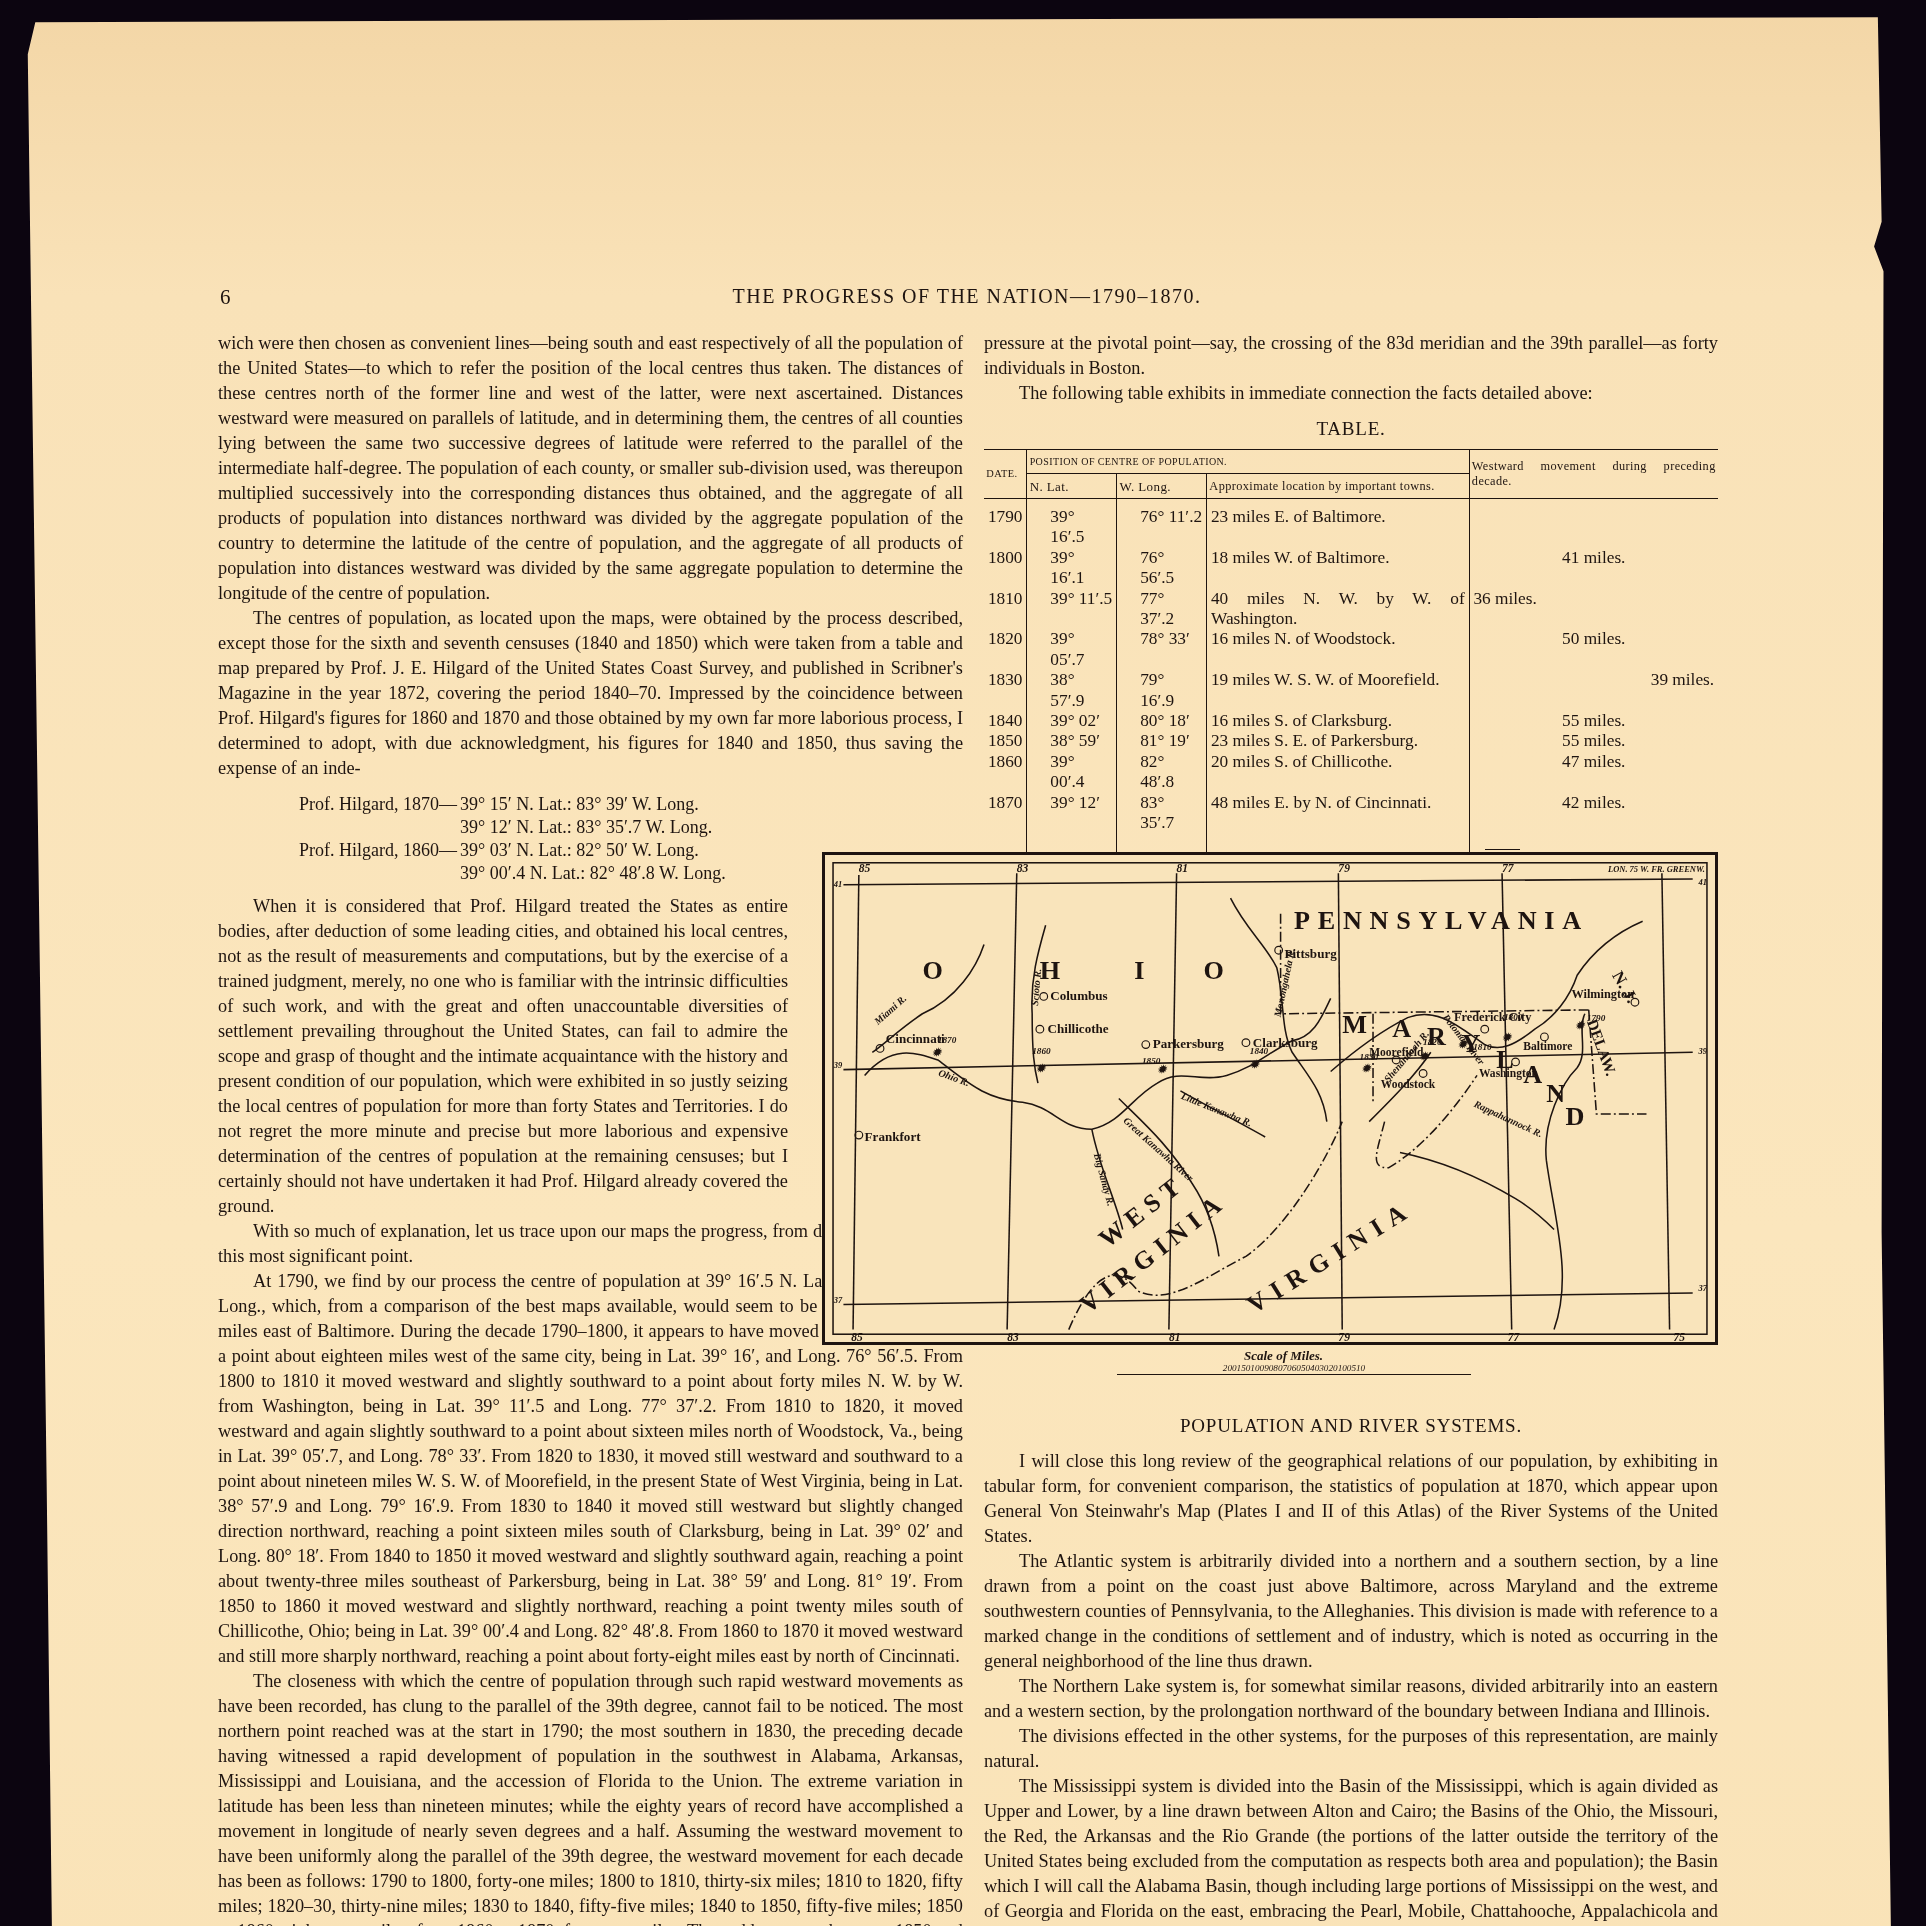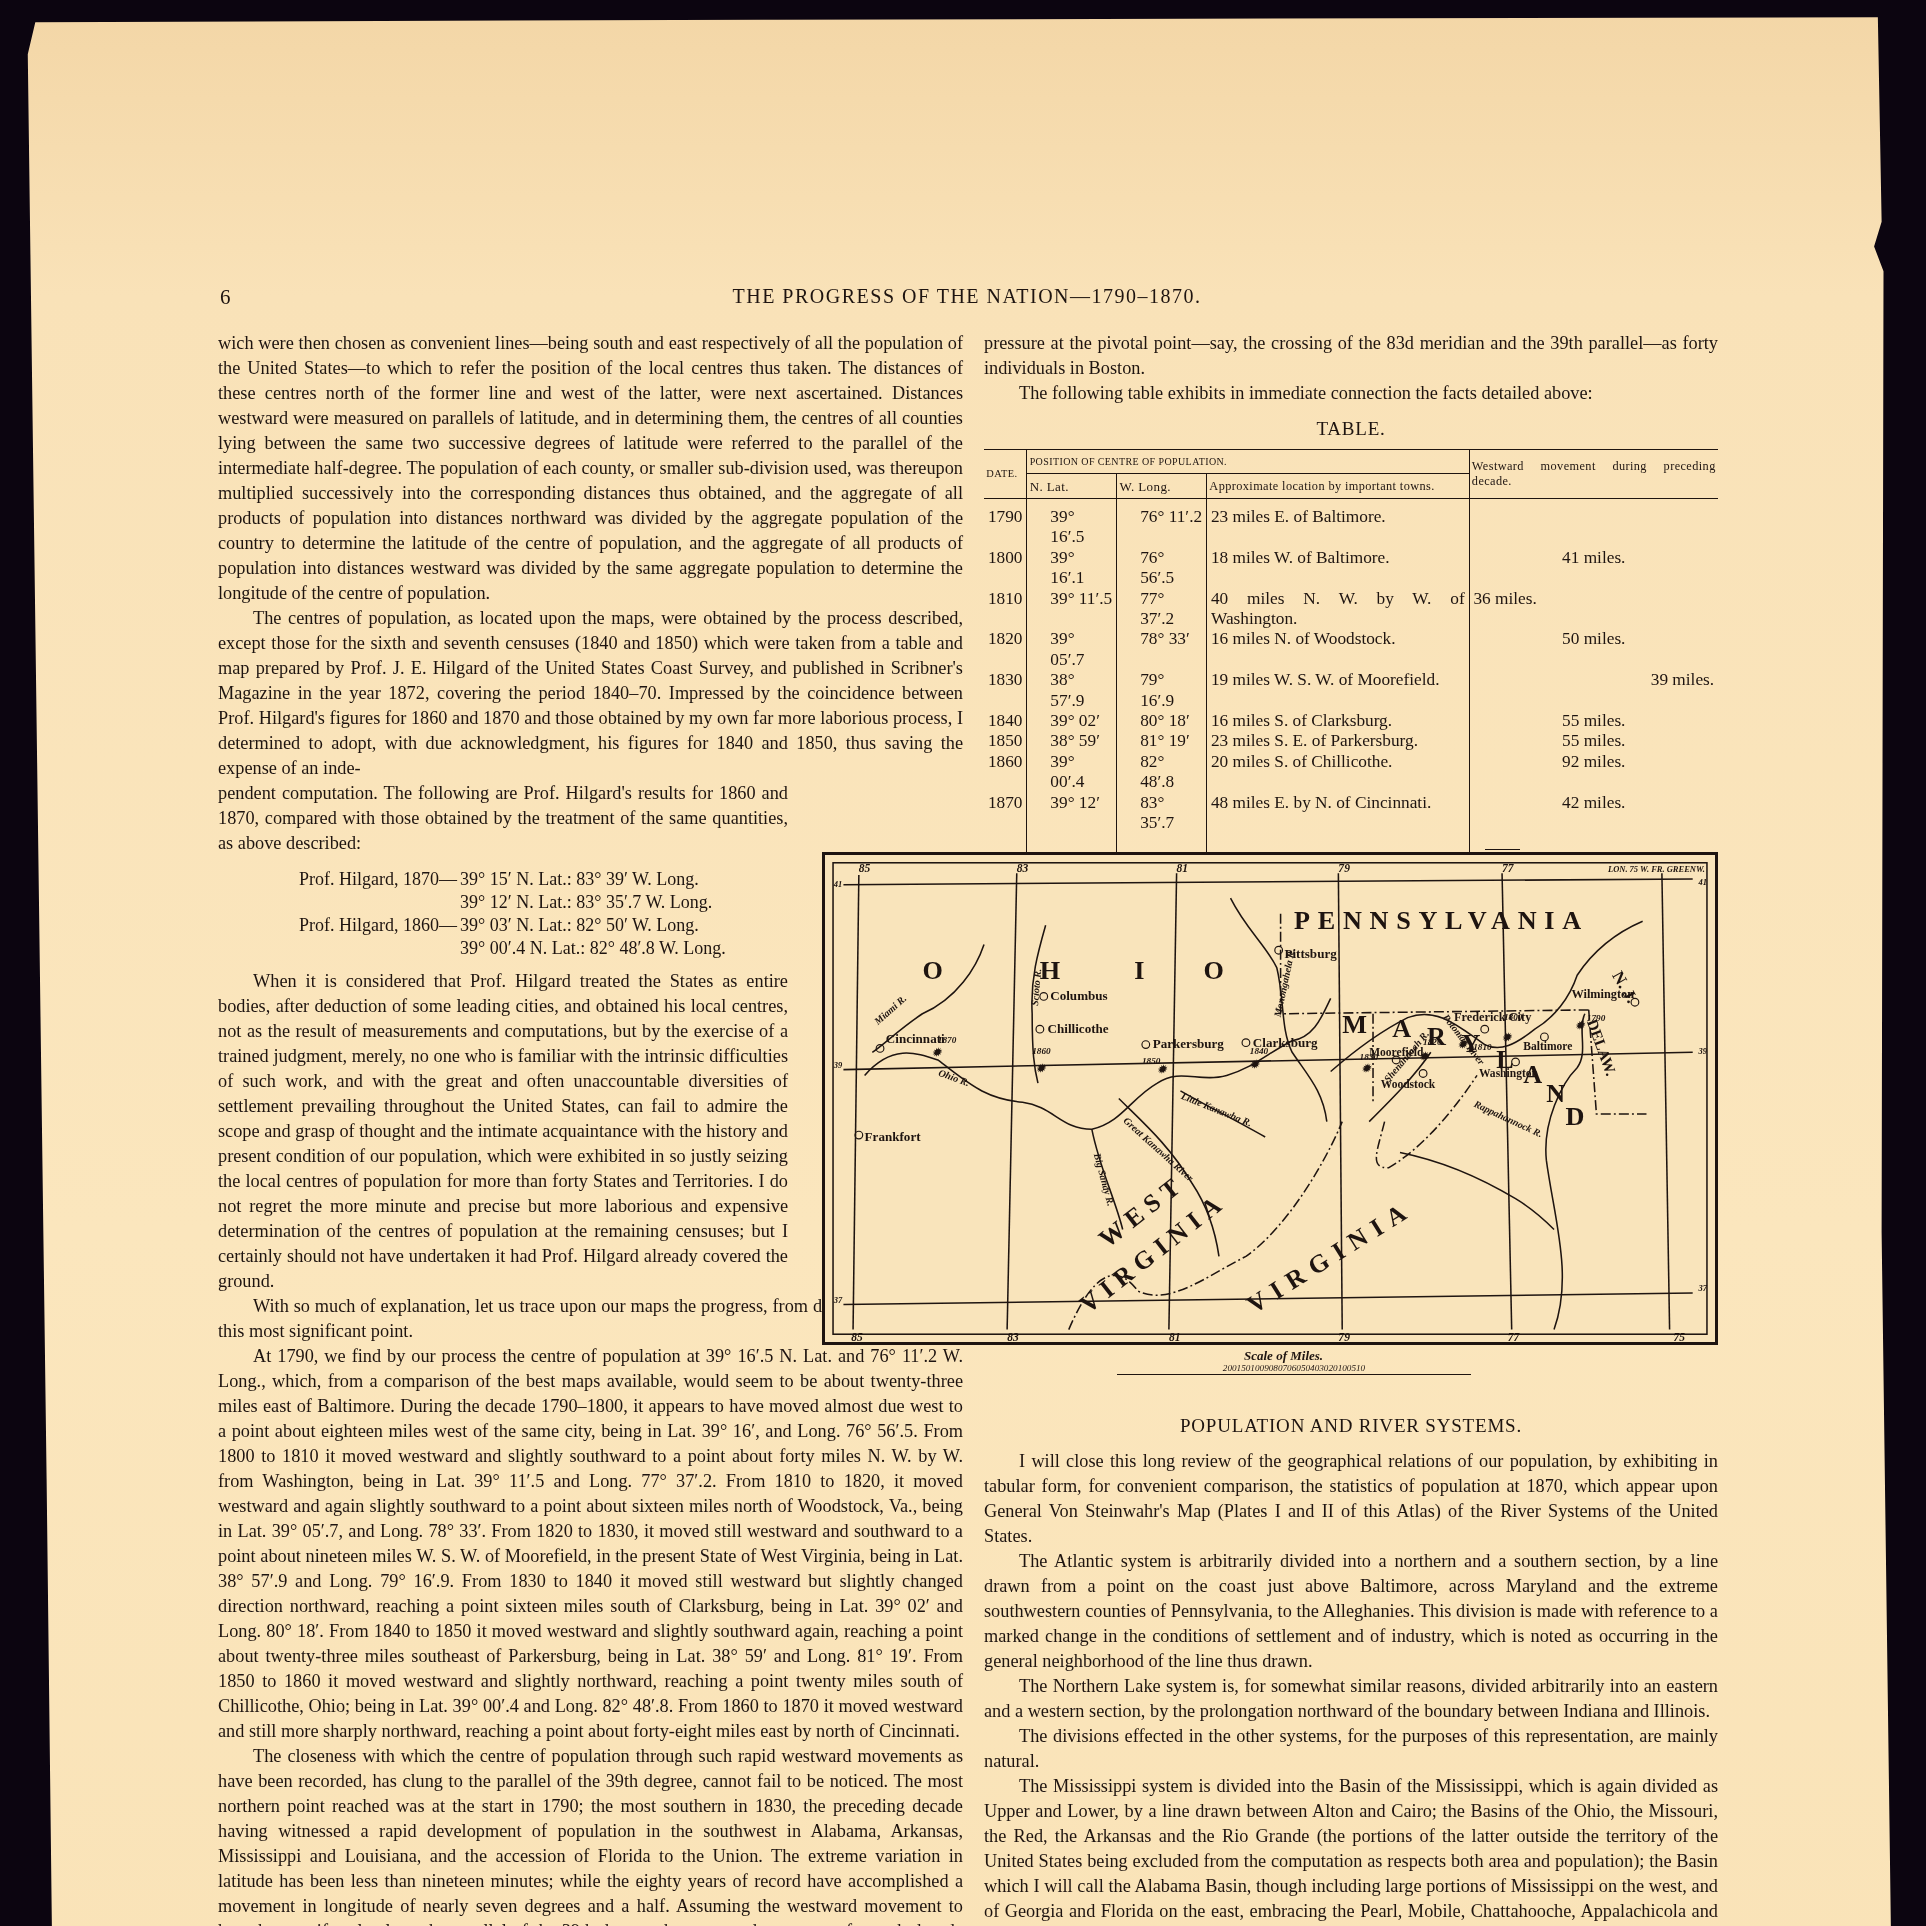--- a/index.html
+++ b/index.html
@@ -48,21 +48,20 @@
 <div class="paper"></div>
 
 <div class="running-head">
   <div class="page-number">6</div>
   <div class="running-title">THE PROGRESS OF THE NATION—1790–1870.</div>
 </div>
 
 <div class="col left-col">
   <p>wich were then chosen as convenient lines—being south and east respectively of all the population of the United States—to which to refer the position of the local centres thus taken. The distances of these centres north of the former line and west of the latter, were next ascertained. Distances westward were measured on parallels of latitude, and in determining them, the centres of all counties lying between the same two successive degrees of latitude were referred to the parallel of the intermediate half-degree. The population of each county, or smaller sub-division used, was thereupon multiplied successively into the corresponding distances thus obtained, and the aggregate of all products of population into distances northward was divided by the aggregate population of the country to determine the latitude of the centre of population, and the aggregate of all products of population into distances westward was divided by the same aggregate population to determine the longitude of the centre of population.</p>
   <p class="ind">The centres of population, as located upon the maps, were obtained by the process described, except those for the sixth and seventh censuses (1840 and 1850) which were taken from a table and map prepared by Prof. J. E. Hilgard of the United States Coast Survey, and published in Scribner's Magazine in the year 1872, covering the period 1840–70. Impressed by the coincidence between Prof. Hilgard's figures for 1860 and 1870 and those obtained by my own far more laborious process, I determined to adopt, with due acknowledgment, his figures for 1840 and 1850, thus saving the expense of an inde-</p>
-  <p class="narrow">pendent computation. The following are Prof. Hilgard's results for 1860 and 1870, compared with those obtained by the treatment of the same quantities, as above described:</p>
   <div class="hilgard">
     <div class="row">
         <span class="lbl">Prof. Hilgard, 1870—</span>
         <span>39° 15′ N. Lat.: 83° 39′ W. Long.</span>
       </div>
     <div class="row">
         <span class="lbl"></span>
         <span>39° 12′ N. Lat.: 83° 35′.7 W. Long.</span>
       </div>
     <div class="row">
@@ -145,21 +144,21 @@
           <td class="vl" style="padding-left:23px">38° 59′</td>
           <td class="vl" style="padding-left:23px">81° 19′</td>
           <td class="vl">23 miles S. E. of Parkersburg.</td>
           <td class="vl" style="text-align:center">55 miles.</td>
         </tr>
       <tr>
           <td>1860</td>
           <td class="vl" style="padding-left:23px">39° 00′.4</td>
           <td class="vl" style="padding-left:23px">82° 48′.8</td>
           <td class="vl">20 miles S. of Chillicothe.</td>
-          <td class="vl" style="text-align:center">92 miles.</td>
+          <td class="vl" style="text-align:center">47 miles.</td>
         </tr>
       <tr>
           <td>1870</td>
           <td class="vl" style="padding-left:23px">39° 12′</td>
           <td class="vl" style="padding-left:23px">83° 35′.7</td>
           <td class="vl">48 miles E. by N. of Cincinnati.</td>
           <td class="vl" style="text-align:center">42 miles.</td>
         </tr>
       <tr>
         <td style="padding:11.6px 0 5.4px"></td>

